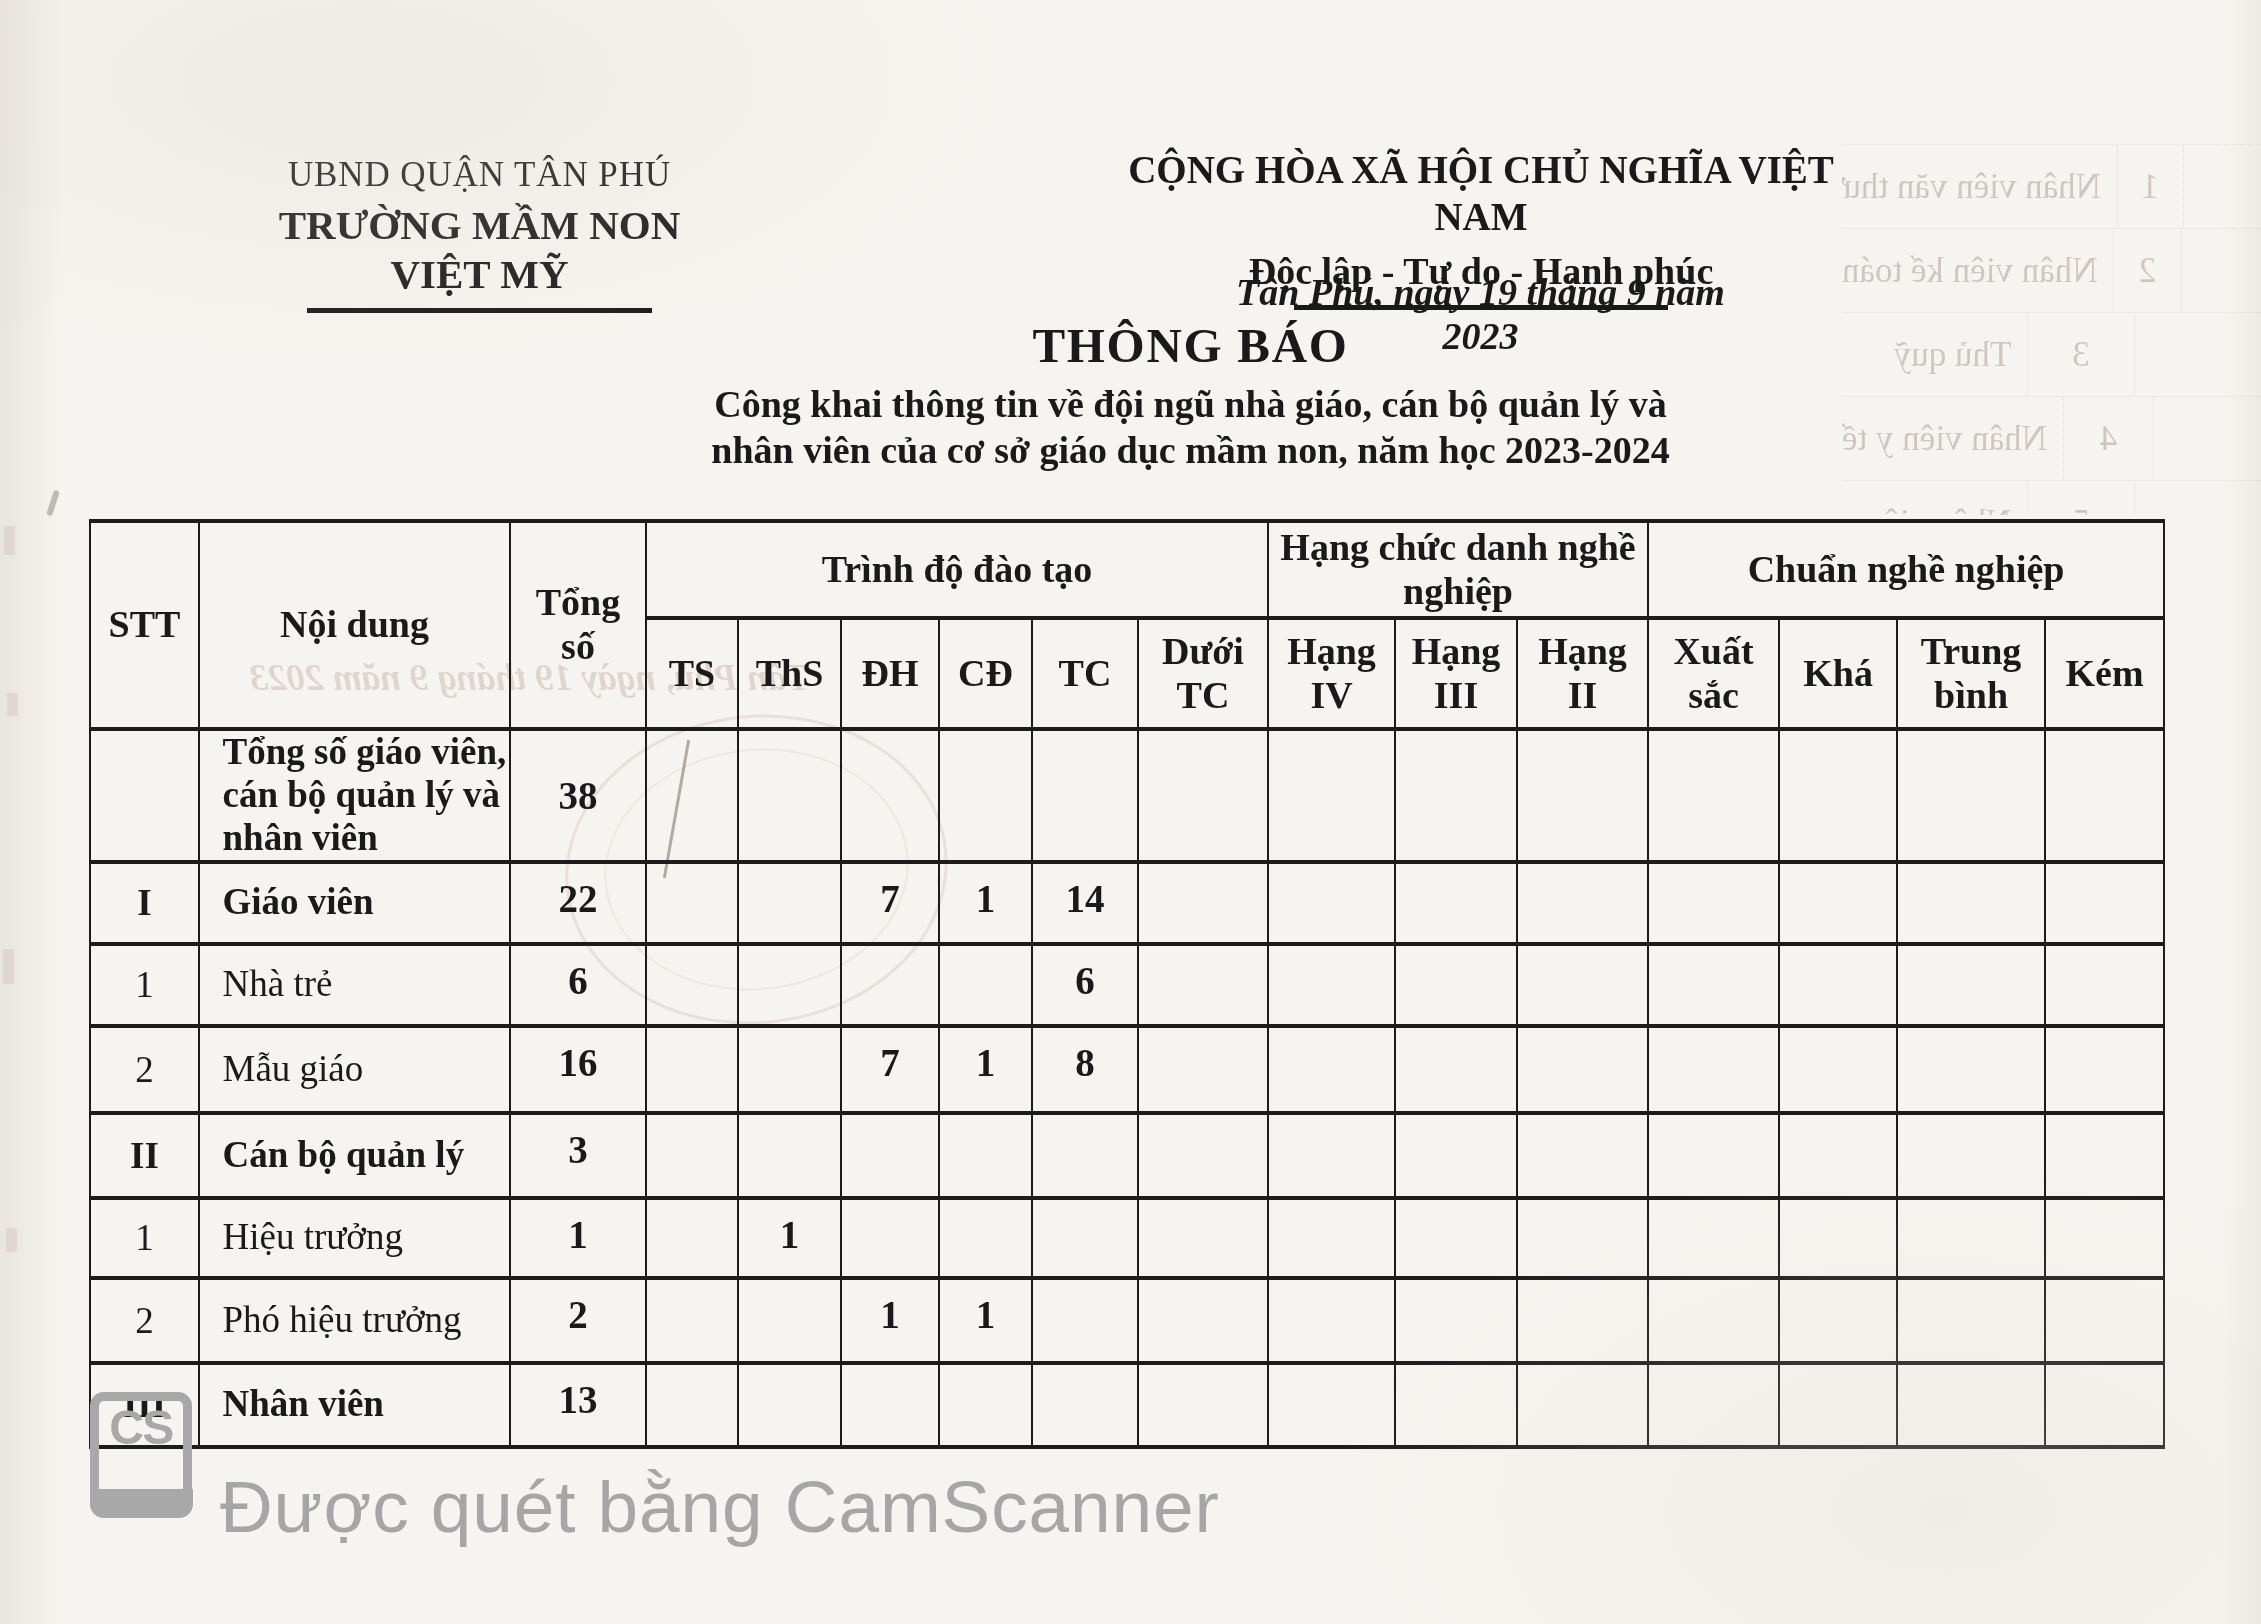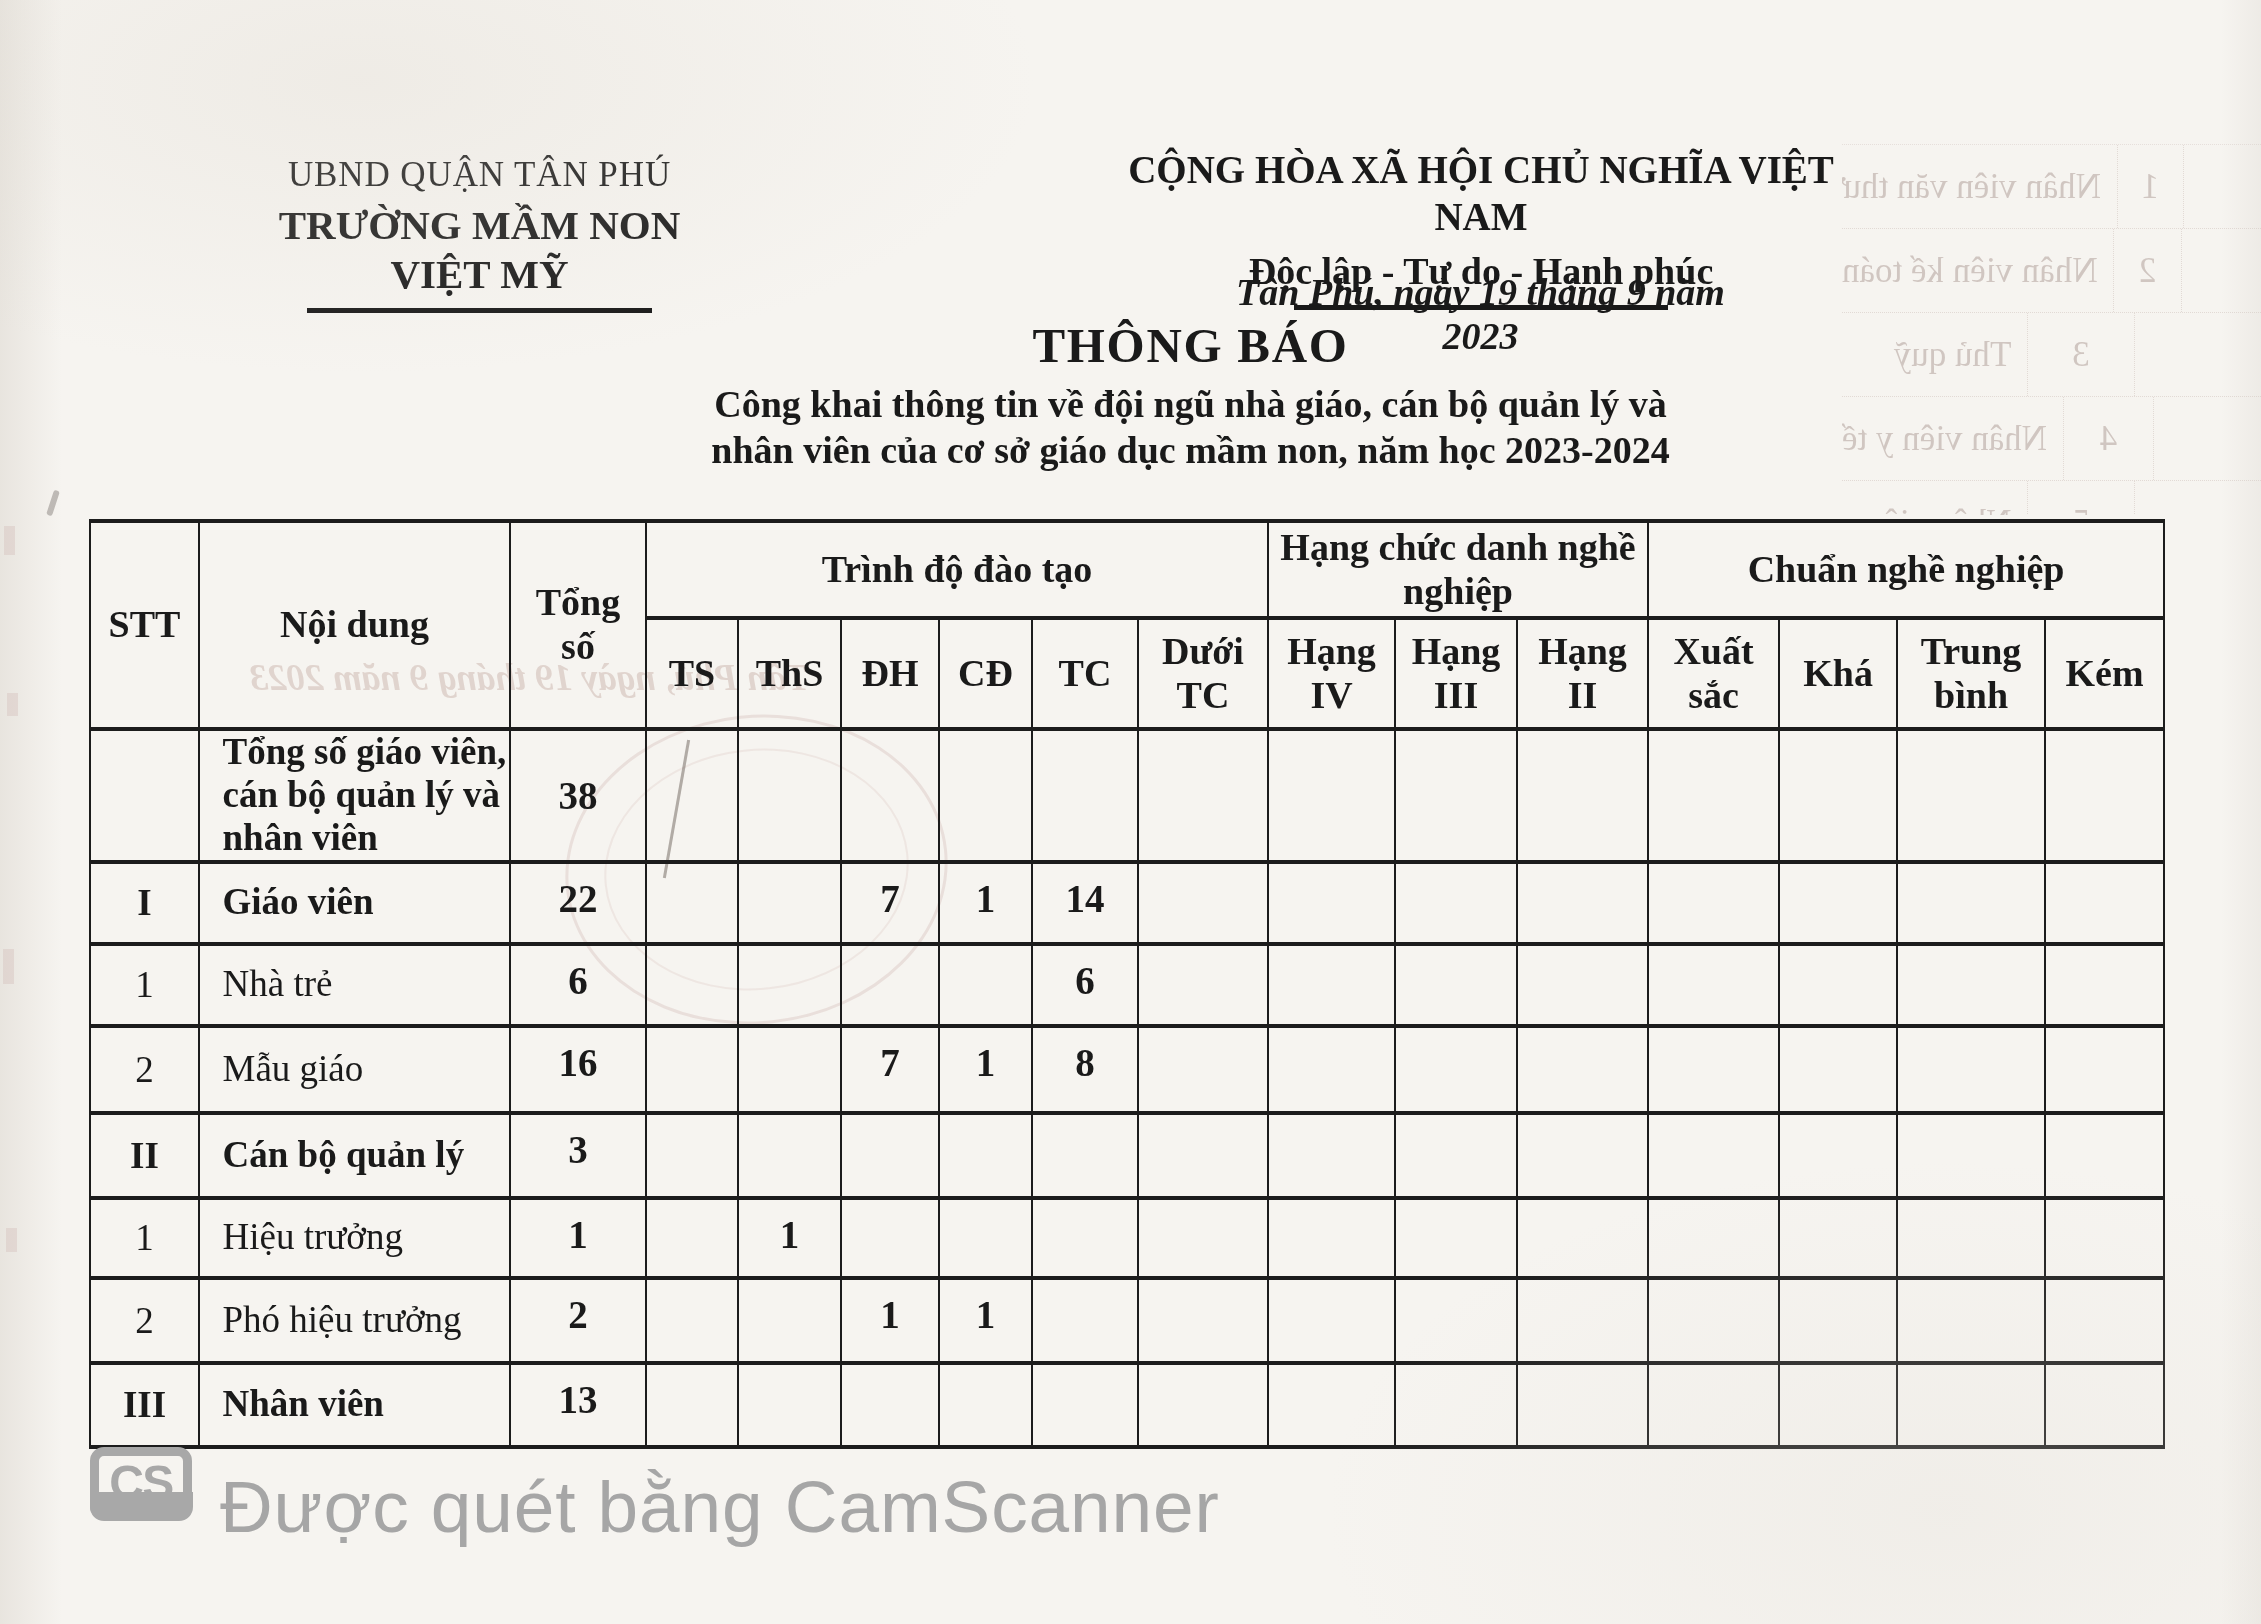--- a/index.html
+++ b/index.html
@@ -68,21 +68,21 @@
     white-space:pre-line;line-height:1.15;}
   .doc-table td{font-size:37px;}
   td.name{text-align:left;padding-left:22.5px;vertical-align:middle;line-height:1.16;white-space:pre-line;}
   td.stt{text-align:center;vertical-align:middle;}
   td.val{text-align:center;vertical-align:top;padding-top:12px;font-weight:bold;font-size:39px;}
   td.val.mid{vertical-align:middle;padding-top:0;}
   .bold{font-weight:bold;}
 
   
   .wm{position:absolute;z-index:6;}
-  .cs-logo{left:90px;top:1447px;width:102px;height:73px;box-sizing:border-box;
+  .cs-logo{left:90px;top:1392px;width:102px;height:125px;box-sizing:border-box;
     border:9.5px solid #a8a8a8;border-radius:14px;position:absolute;}
   .cs-letters{font-family:"Liberation Sans",sans-serif;font-weight:bold;font-size:48px;
     color:#a8a8a8;text-align:center;line-height:54px;letter-spacing:-1.7px;}
   .cs-base{position:absolute;left:-9.5px;right:-9.5px;bottom:-9.5px;height:29px;
     background:#a8a8a8;border-radius:0 0 14px 14px;}
   .wm-text{left:220px;top:1465px;position:absolute;
     font-family:"Liberation Sans",sans-serif;font-size:73px;color:#a6a6a6;letter-spacing:0.9px;}
 </style>
 </head>
 <body>

